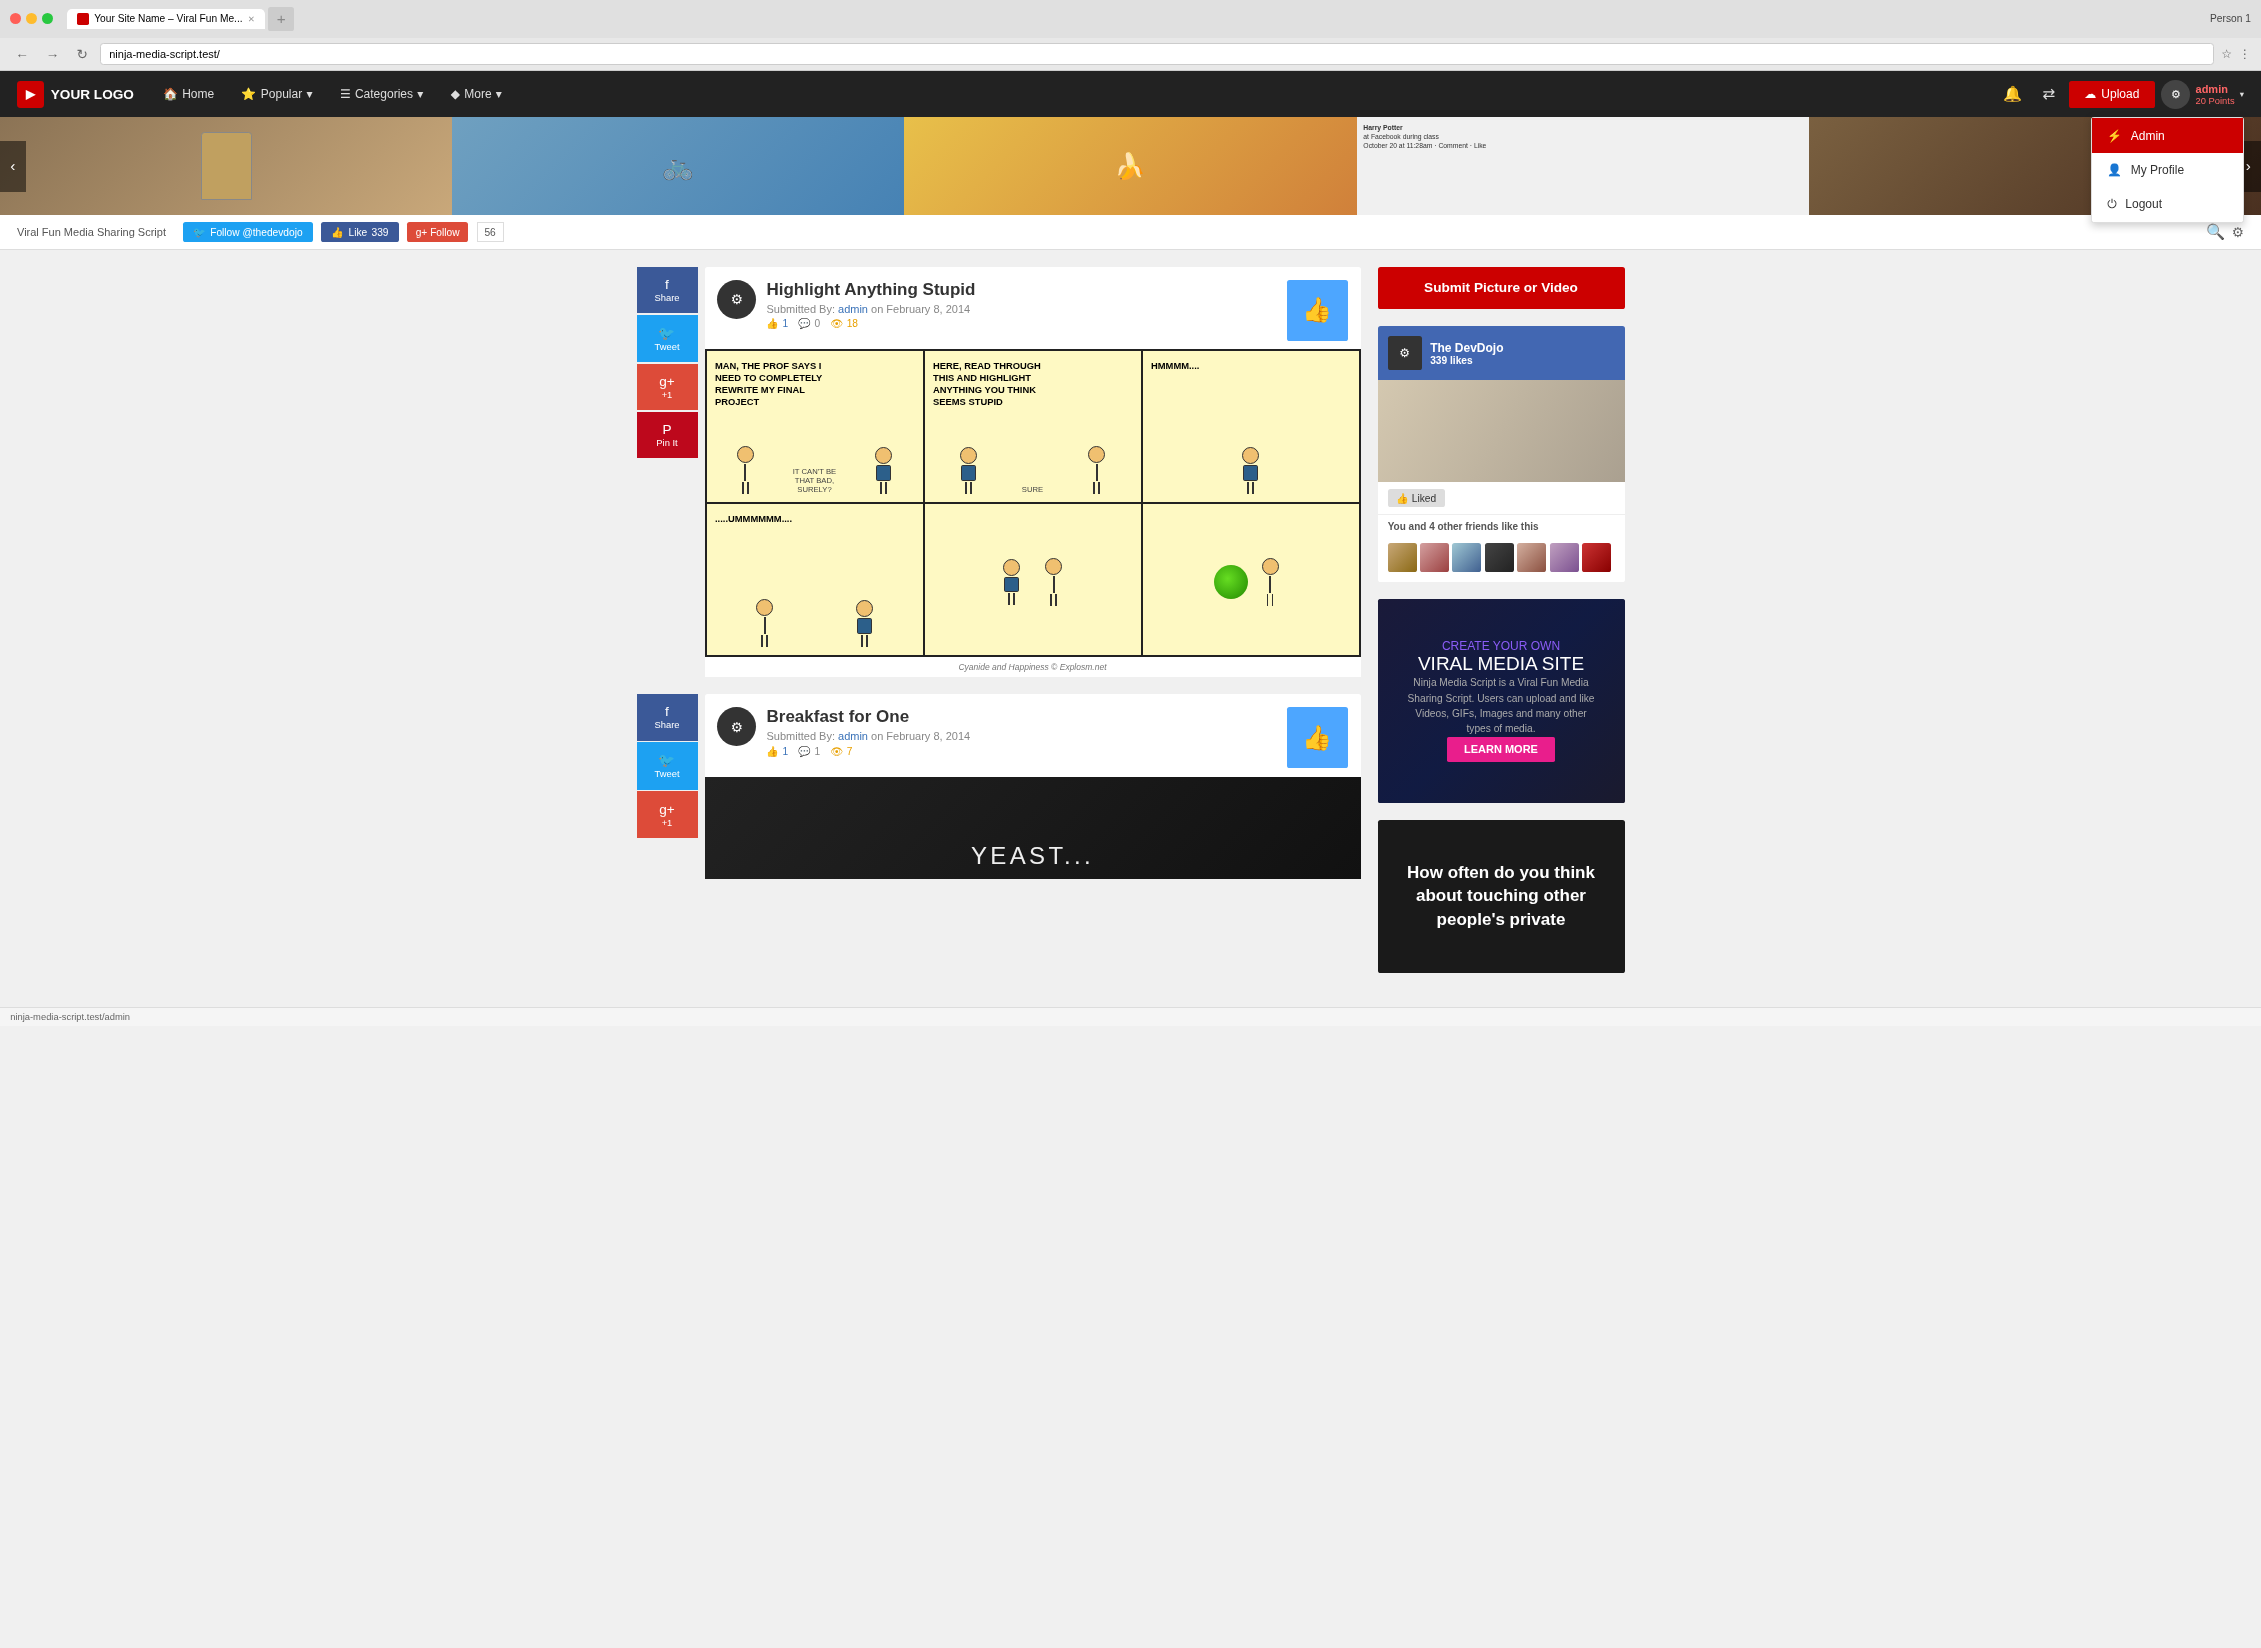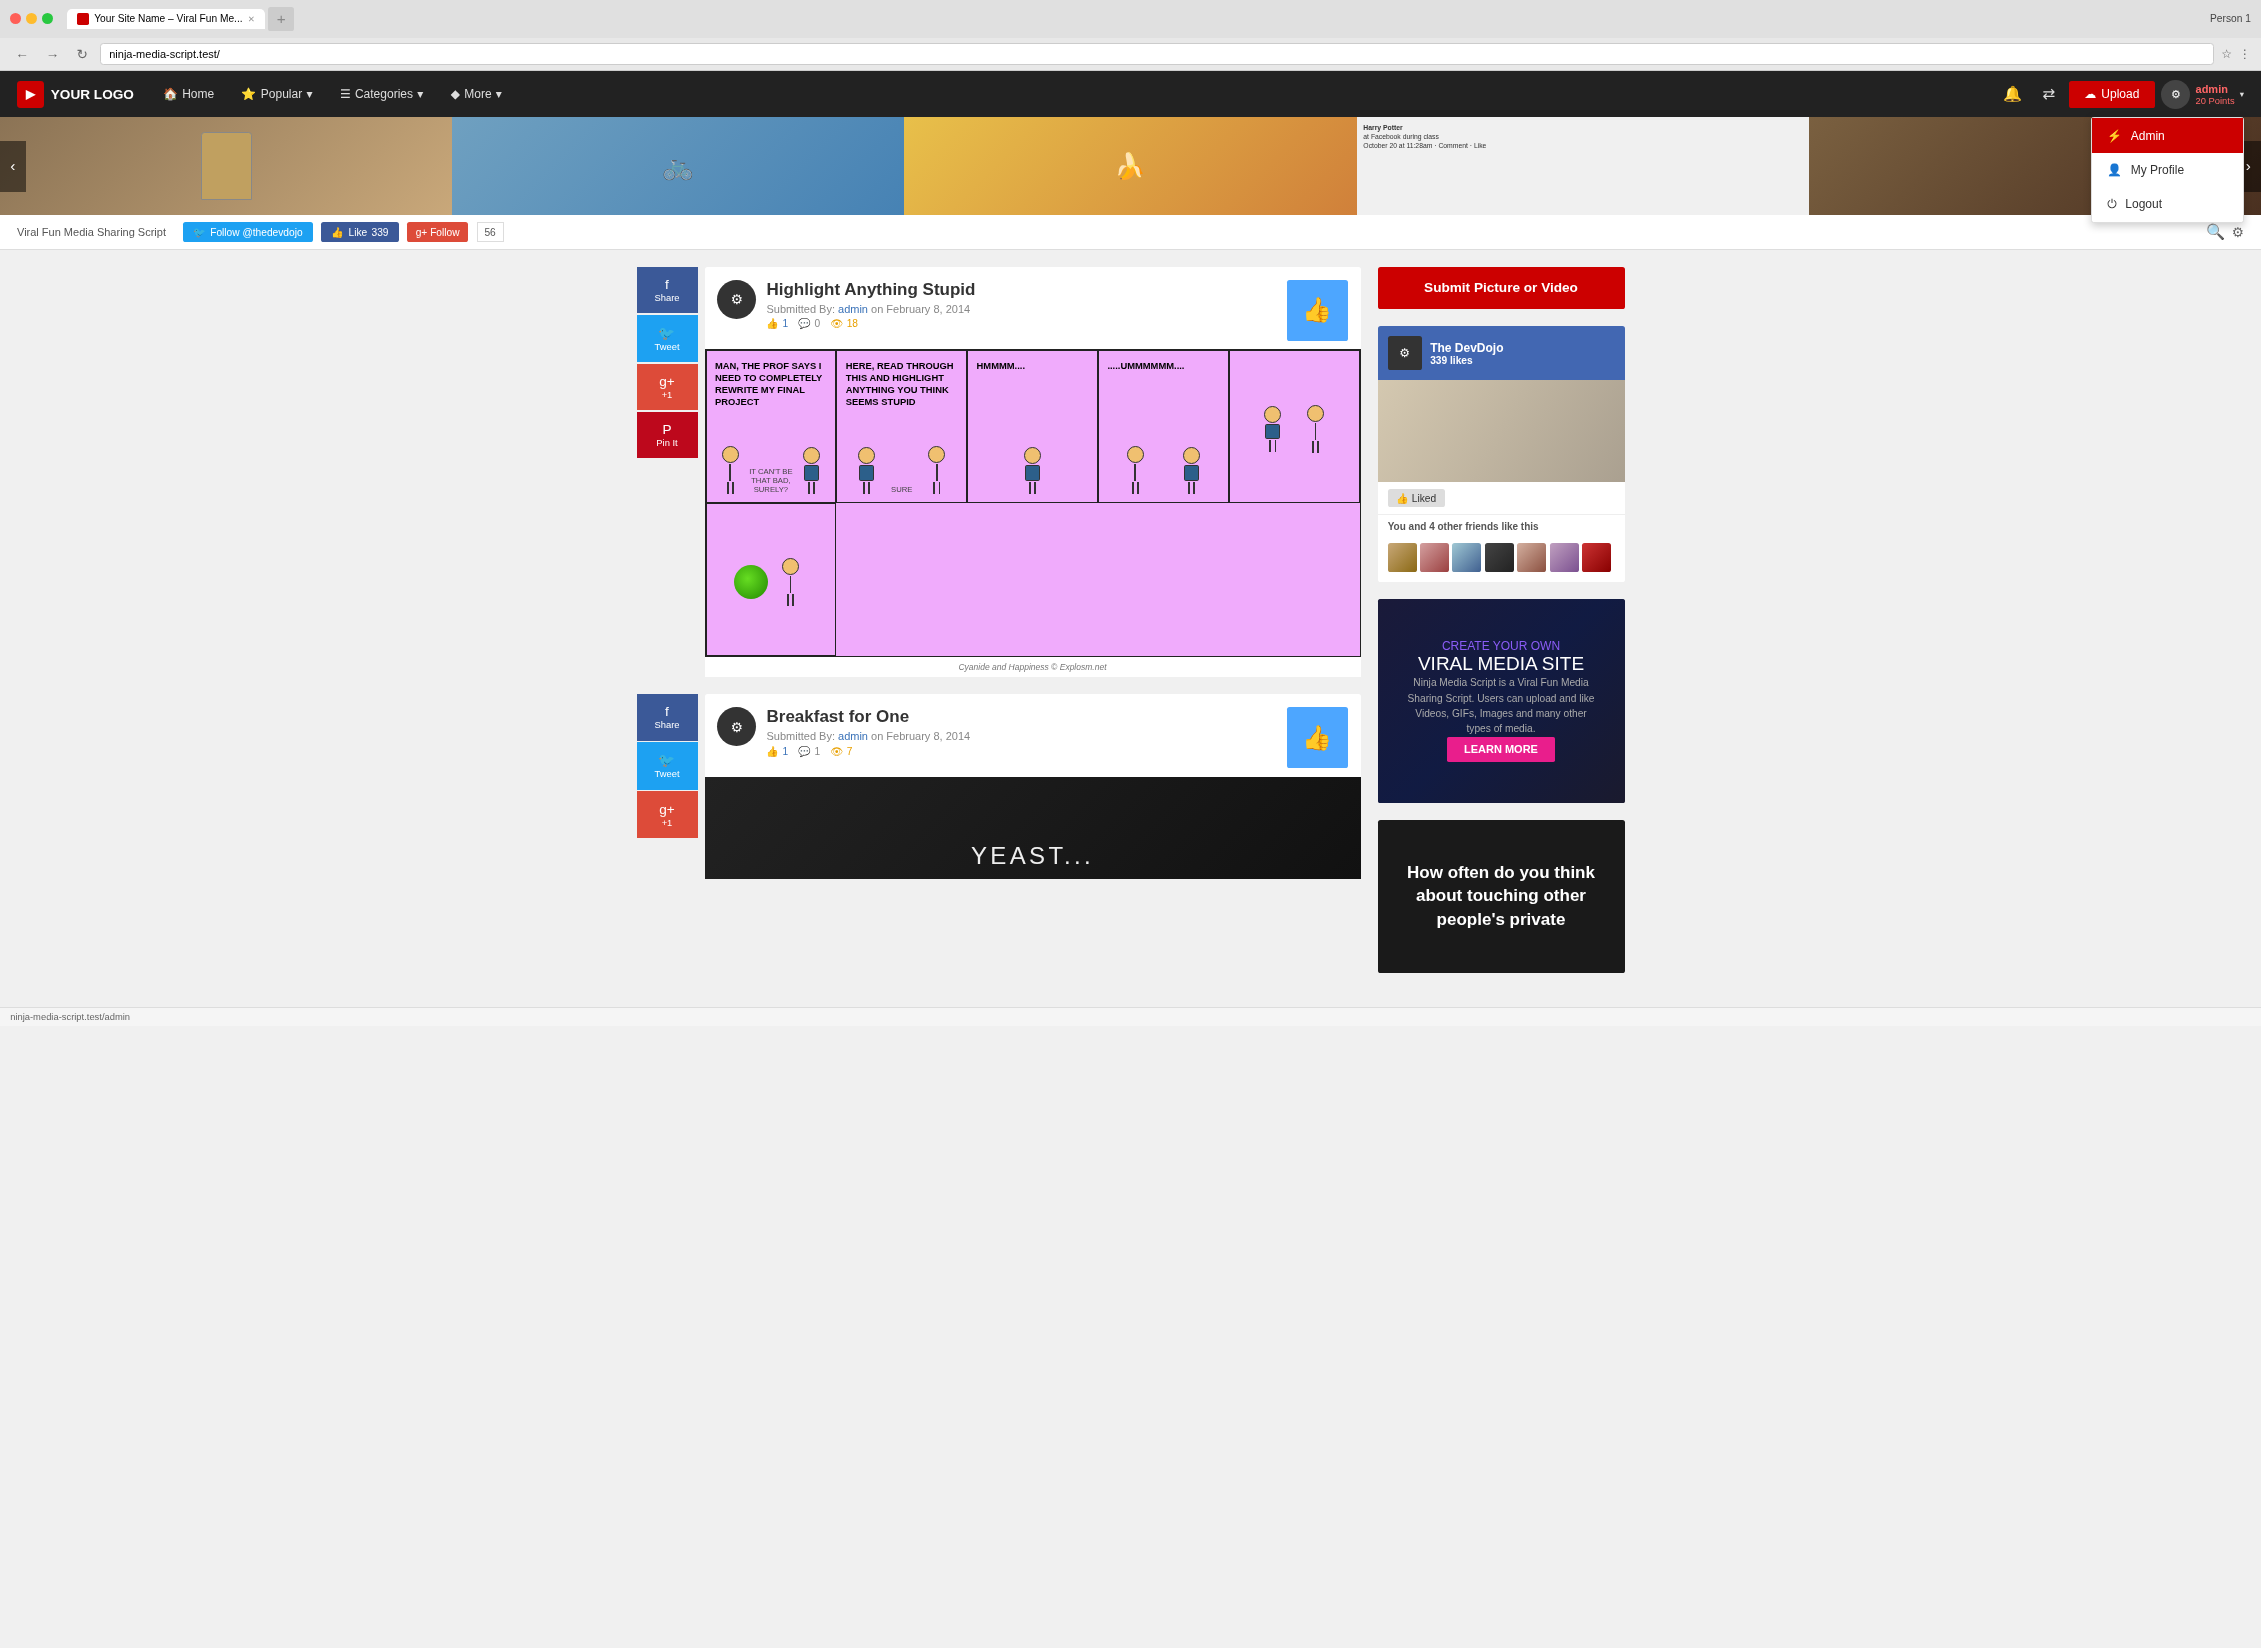--- a/index.html
+++ b/index.html
@@ -143,23 +143,23 @@
 
     .poll-widget { background: #1a1a1a; min-height: 153px; display: flex; align-items: center; justify-content: flex-start; text-align: center; padding: 8px; }
     .poll-text { color: white; font-size: 17px; font-weight: bold; line-height: 1.4; }
 
     
     .status-bar { background: #f5f5f5; border-top: 0.9px solid #ddd; padding: 3.4px 10.2px; font-size: 9.4px; color: #666; }
 
     .comic-strip-container {
       border: 1.7px solid #222;
       display: grid;
-      grid-template-columns: repeat(5, 1fr);
+      grid-template-columns: repeat(3, 1fr);
       grid-template-rows: repeat(2, 153px);
-      background: #f0abfc;
+      background: #fef9c3;
     }
     .comic-panel {
       border: 0.9px solid #222;
       display: flex;
       flex-direction: column;
       justify-content: space-between;
       padding: 8.5px;
       position: relative;
       overflow: hidden;
     }

